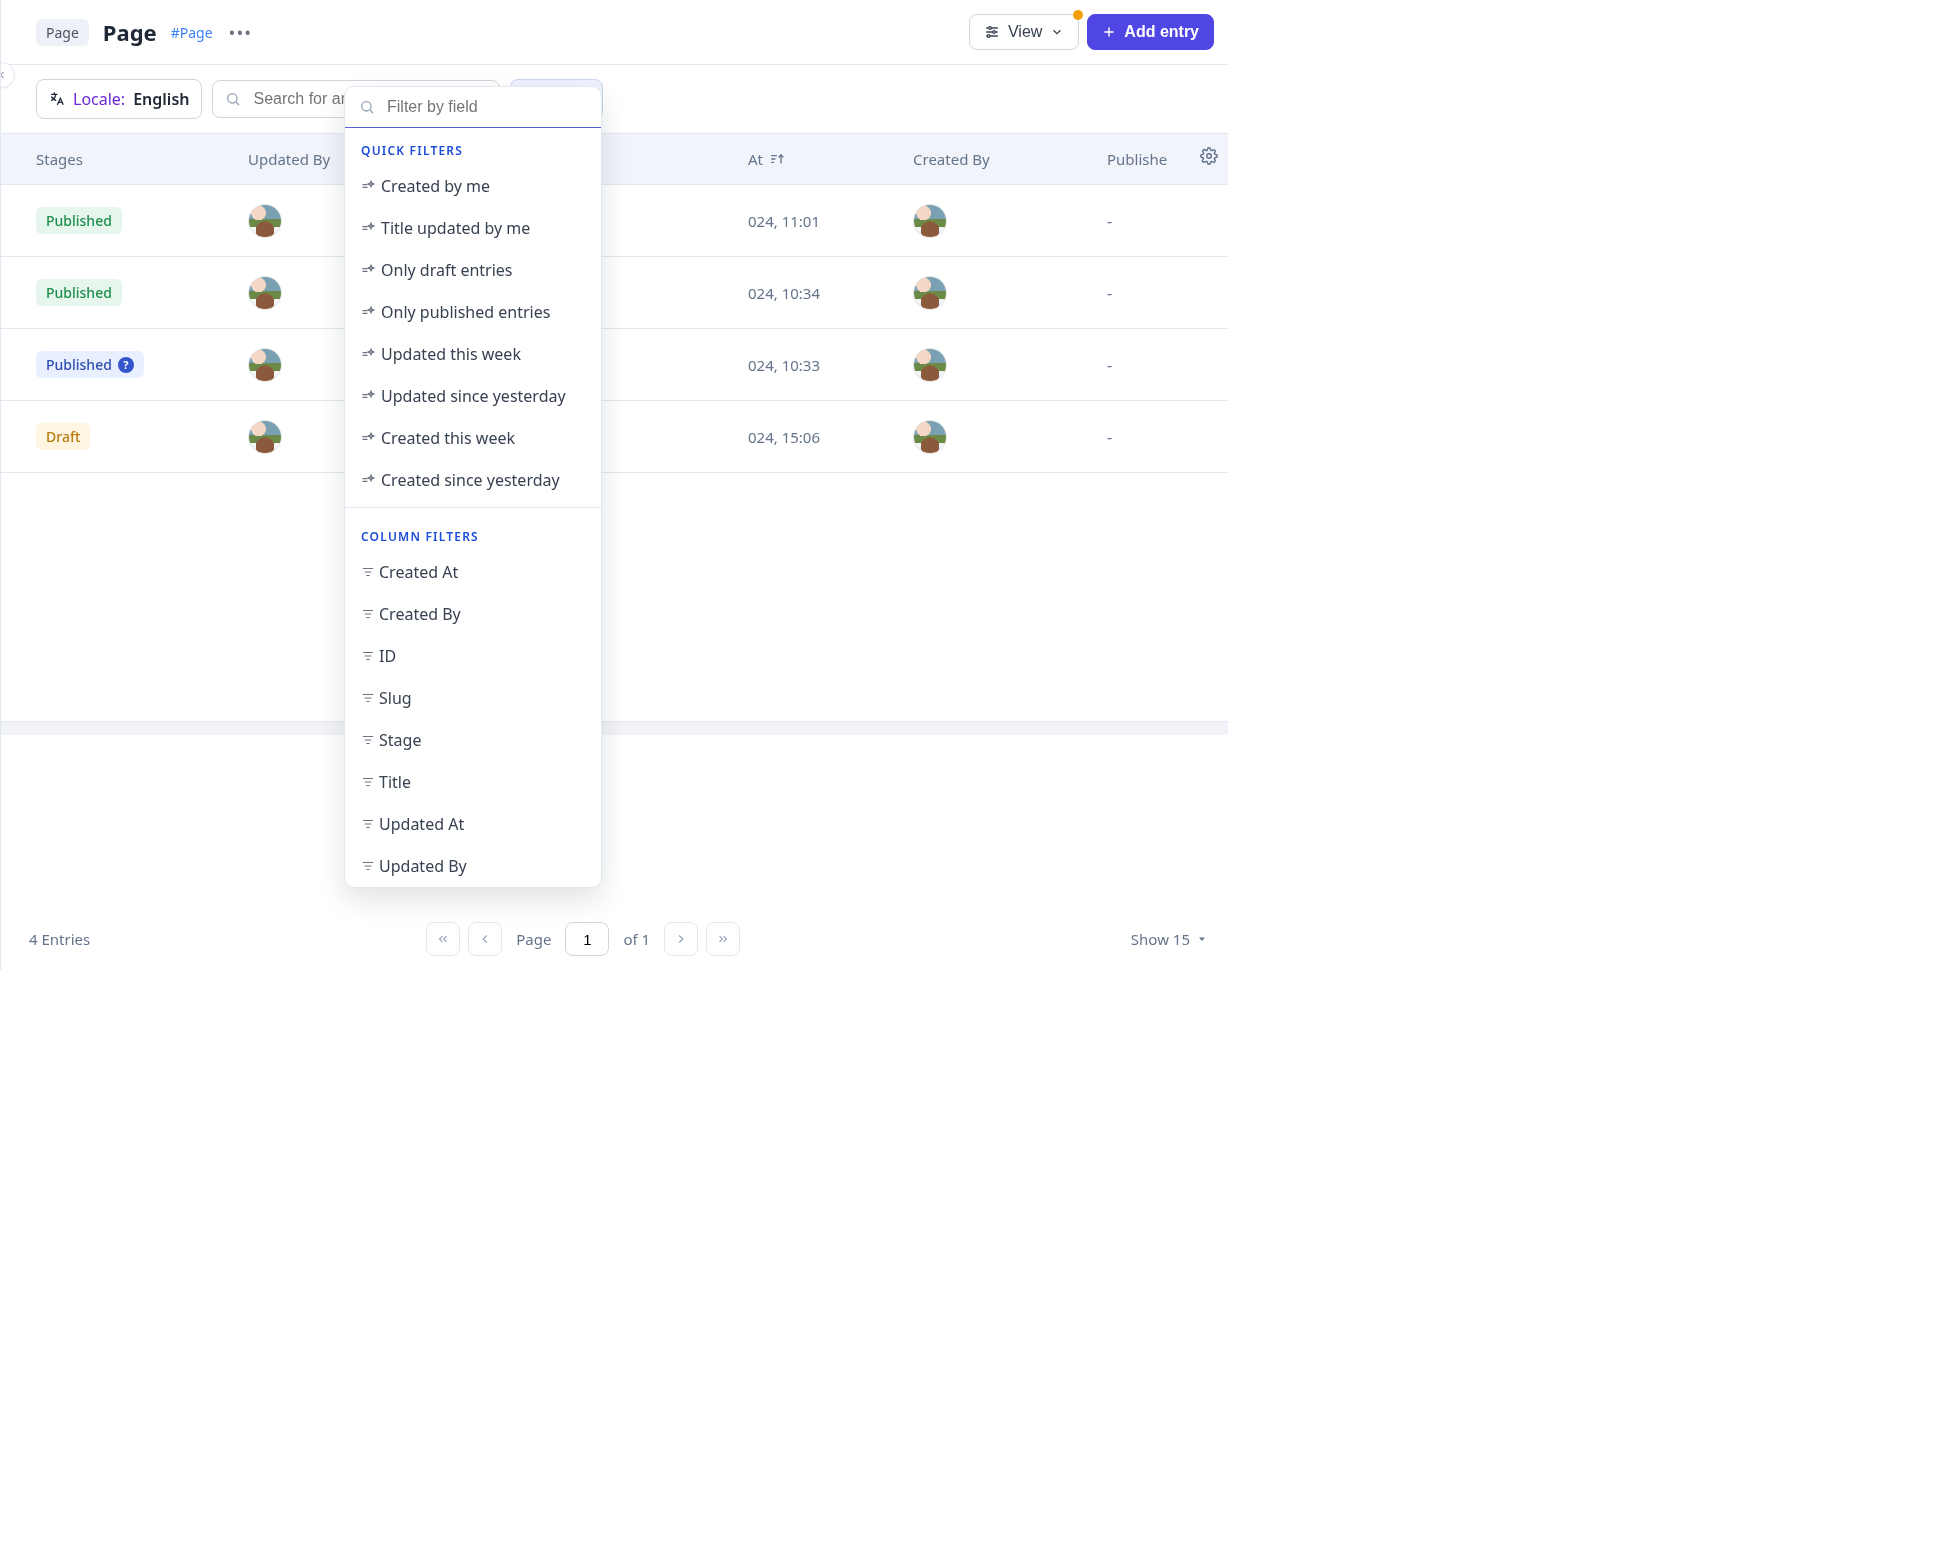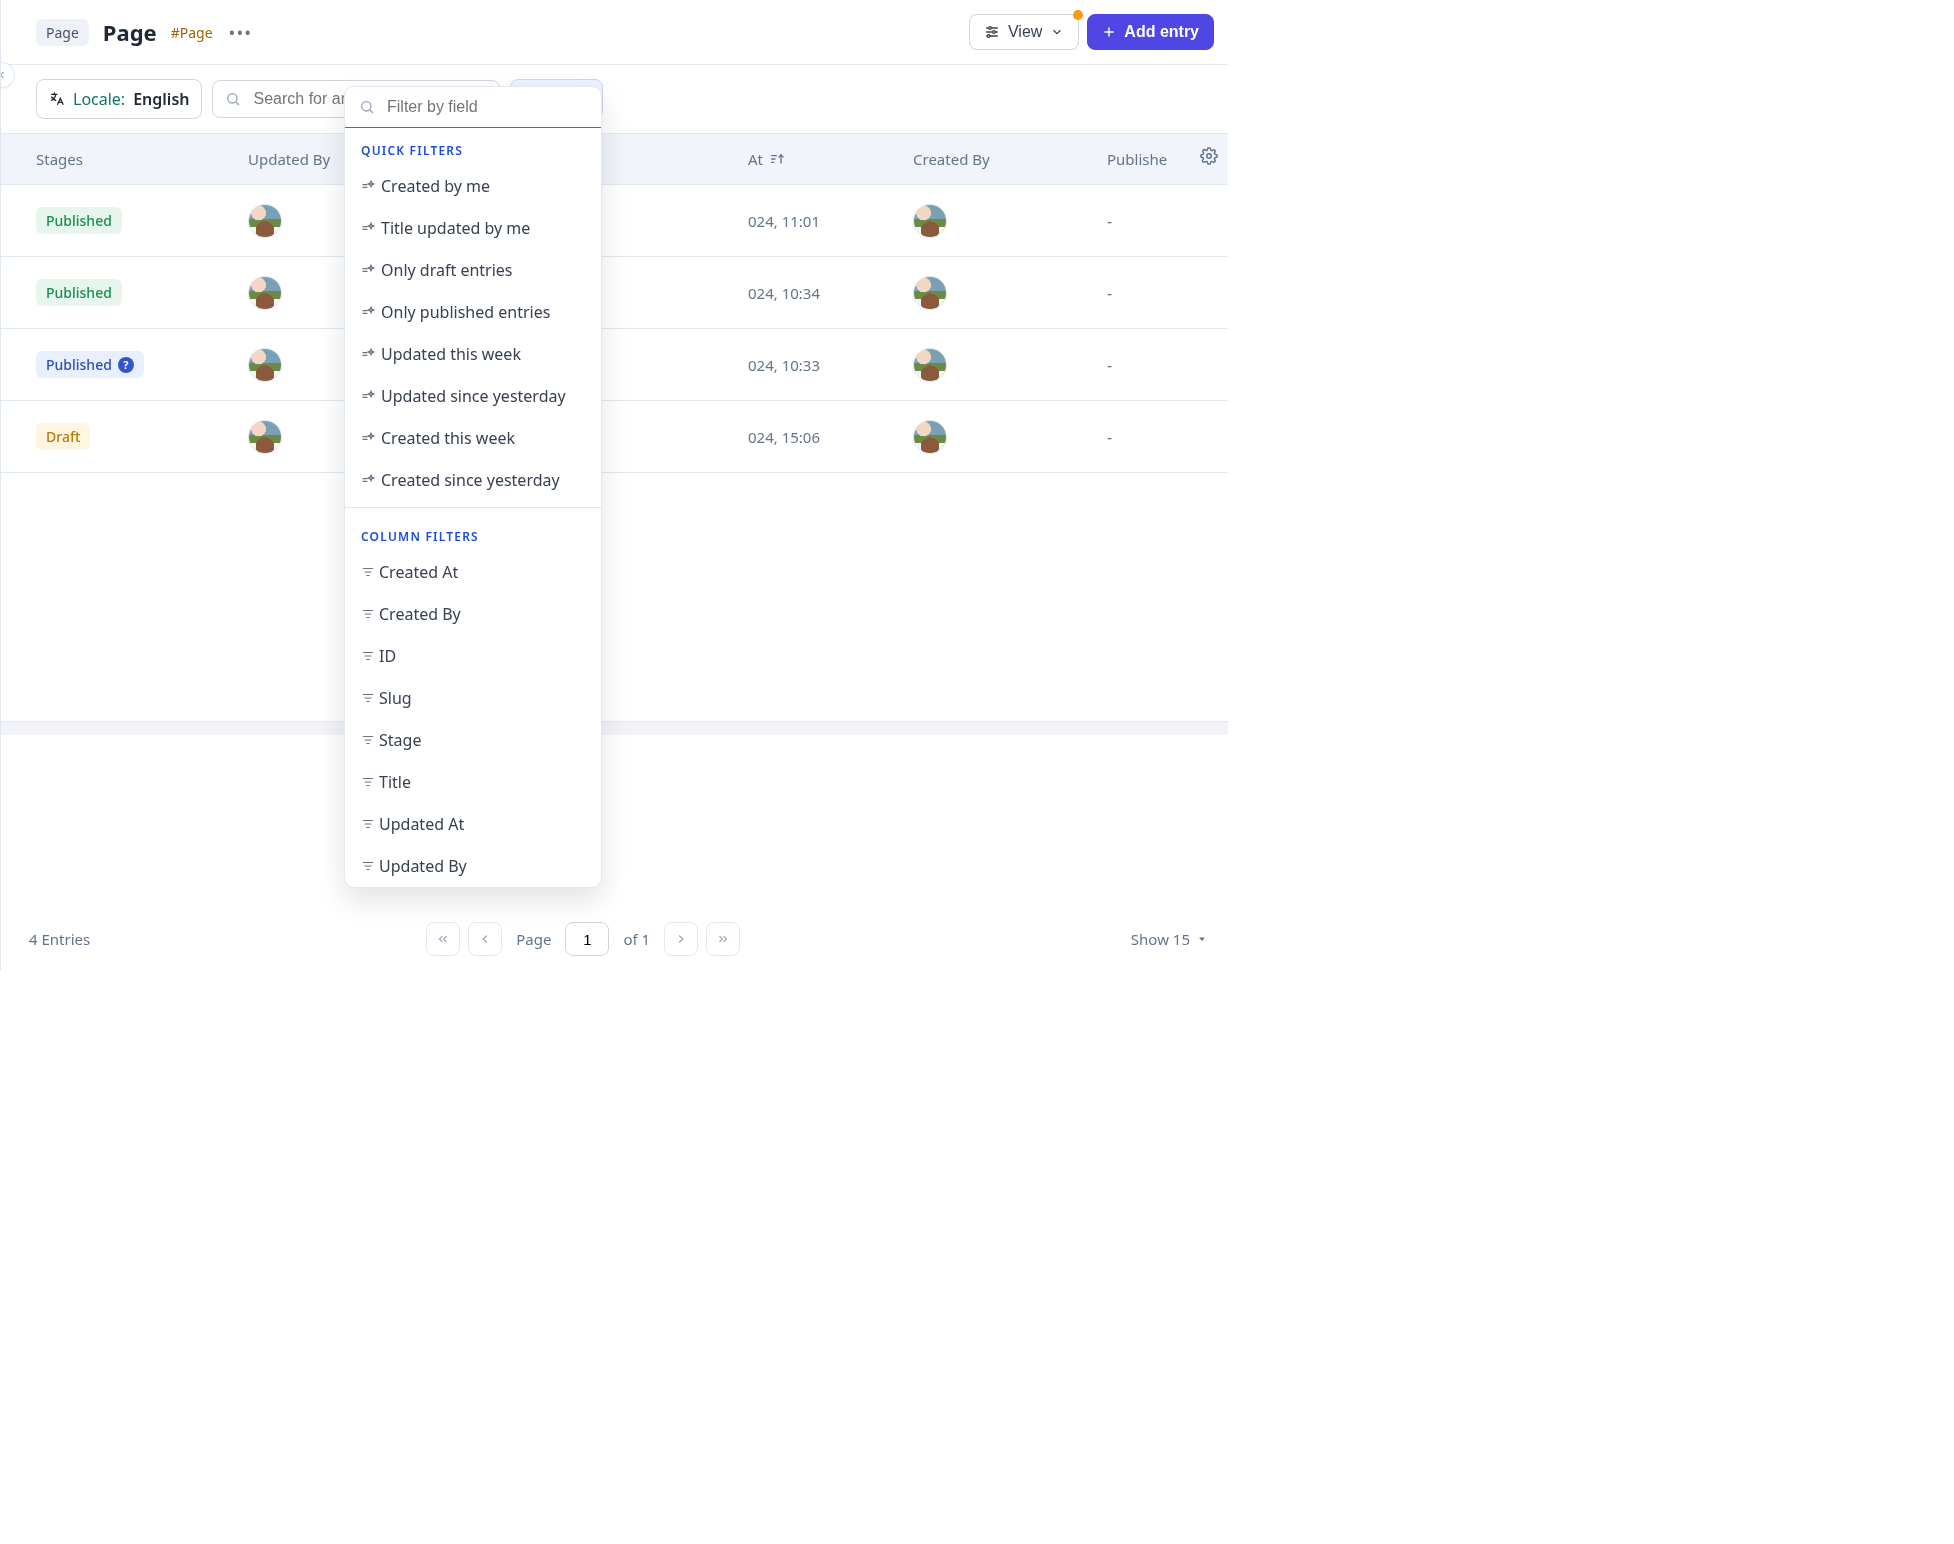--- a/index.html
+++ b/index.html
@@ -47,21 +47,21 @@
     padding: 4px 10px;
     font-size: 14px;
     color: #4b5563;
   }
   .page-title {
     font-weight: 700;
     font-size: 22px;
     margin-left: 6px;
   }
   .page-hash {
-    color: #a16207;
+    color: #3b82f6;
     margin-left: 6px;
     font-size: 14px;
   }
   .more-dots {
     margin-left: 8px;
     color: #6b7280;
     font-size: 18px;
     letter-spacing: 1px;
     cursor: pointer;
   }
@@ -102,21 +102,21 @@
   }
   .locale-btn {
     display: flex;
     align-items: center;
     gap: 8px;
     border: 1px solid var(--btn-border);
     border-radius: 8px;
     padding: 8px 12px;
     font-size: 16px;
   }
-  .locale-label { color: #0f766e; }
+  .locale-label { color: #6d28d9; }
   .locale-value { font-weight: 600; }
   .search {
     display: flex;
     align-items: center;
     gap: 10px;
     border: 1px solid var(--btn-border);
     border-radius: 8px;
     padding: 8px 12px;
     width: 288px;
   }

